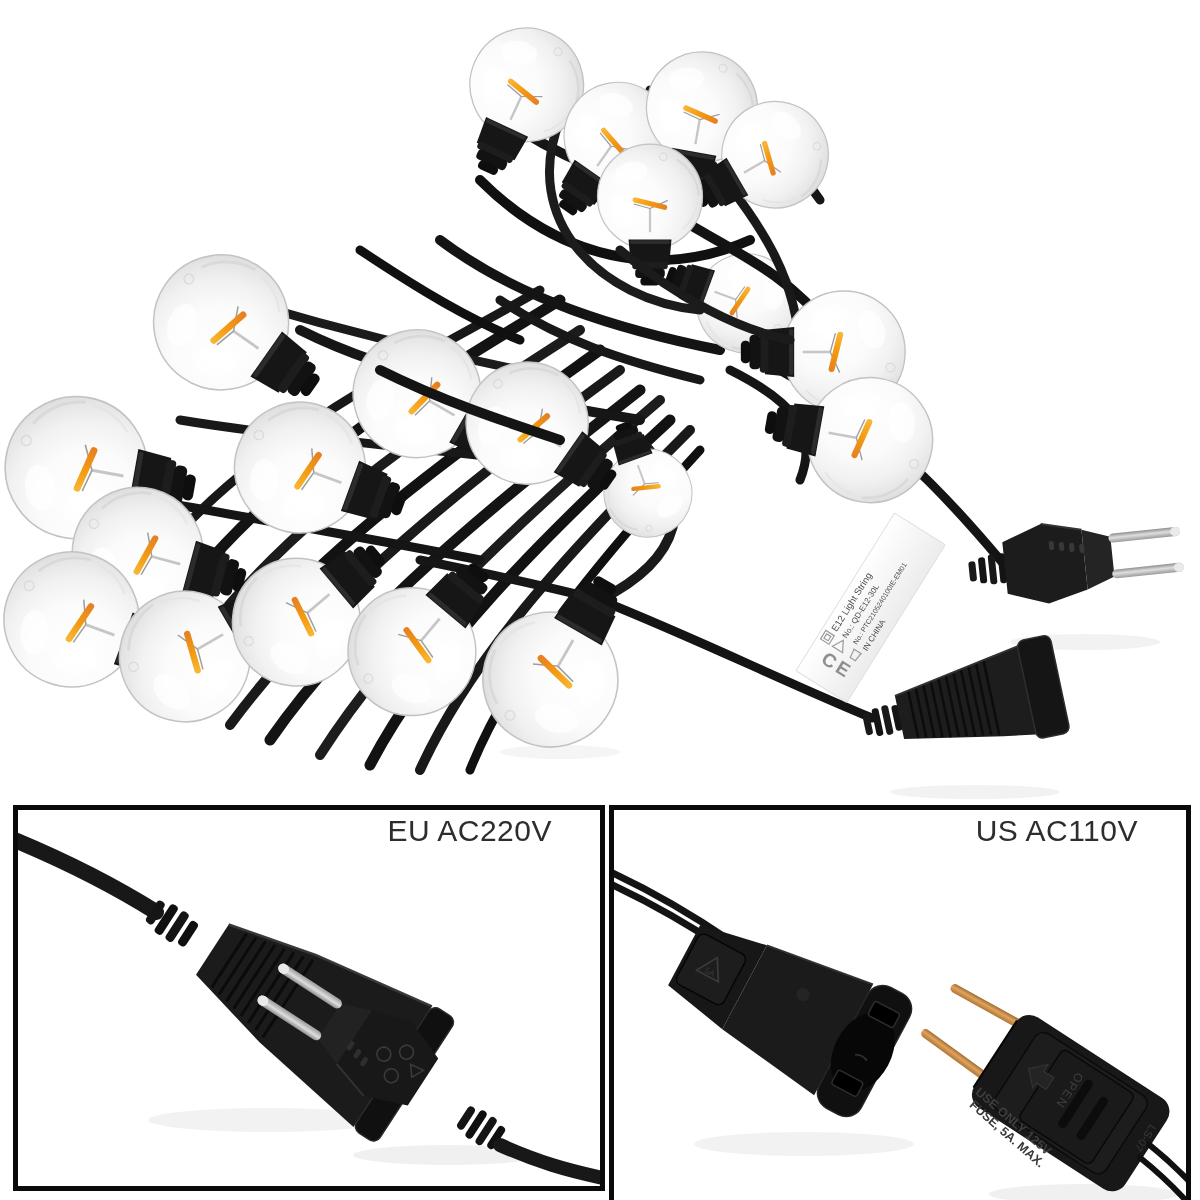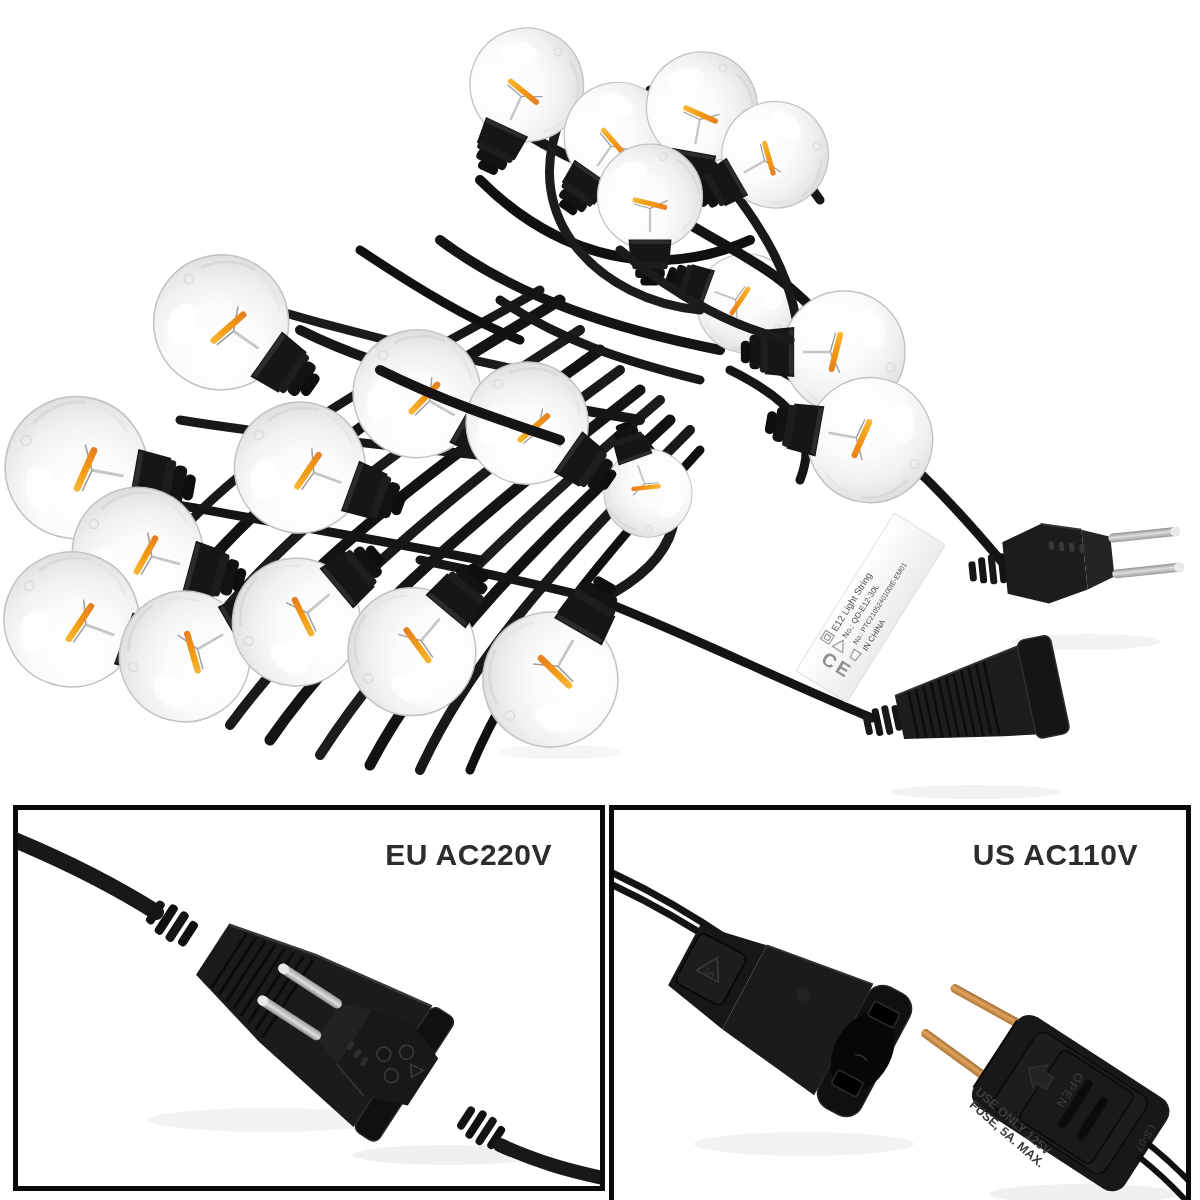--- a/index.html
+++ b/index.html
@@ -3,22 +3,22 @@
 <meta charset="utf-8">
 <style>
   html,body{margin:0;padding:0;background:#ffffff;width:1200px;height:1200px;overflow:hidden;
     font-family:"Liberation Sans", sans-serif;}
   .stage{position:relative;width:1200px;height:1200px;background:#ffffff;}
   .top-scene{position:absolute;left:0;top:0;width:1200px;height:800px;}
   .panel{position:absolute;background:#ffffff;border:5px solid #0a0a0a;box-sizing:border-box;}
   .panel-eu{left:13px;top:805px;width:592px;height:386px;}
   .panel-us{left:609px;top:805px;width:582px;height:454px;}
   .panel svg{position:absolute;left:0;top:0;width:100%;height:100%;}
-  .panel-title{position:absolute;top:28px;right:48px;font-size:30px;color:#2d2d2d;
-    letter-spacing:0.5px;font-weight:700;z-index:5;}
+  .panel-title{position:absolute;top:4px;right:48px;font-size:30px;color:#2d2d2d;
+    letter-spacing:0.5px;font-weight:400;z-index:5;}
 </style>
 </head>
 <body>
 
 <div class="stage">
 
   <svg class="top-scene" viewBox="0 0 1200 800">
     <defs>
       <radialGradient id="glassGrad" cx="38%" cy="30%" r="78%">
         <stop offset="0%" stop-color="#ffffff"></stop>

